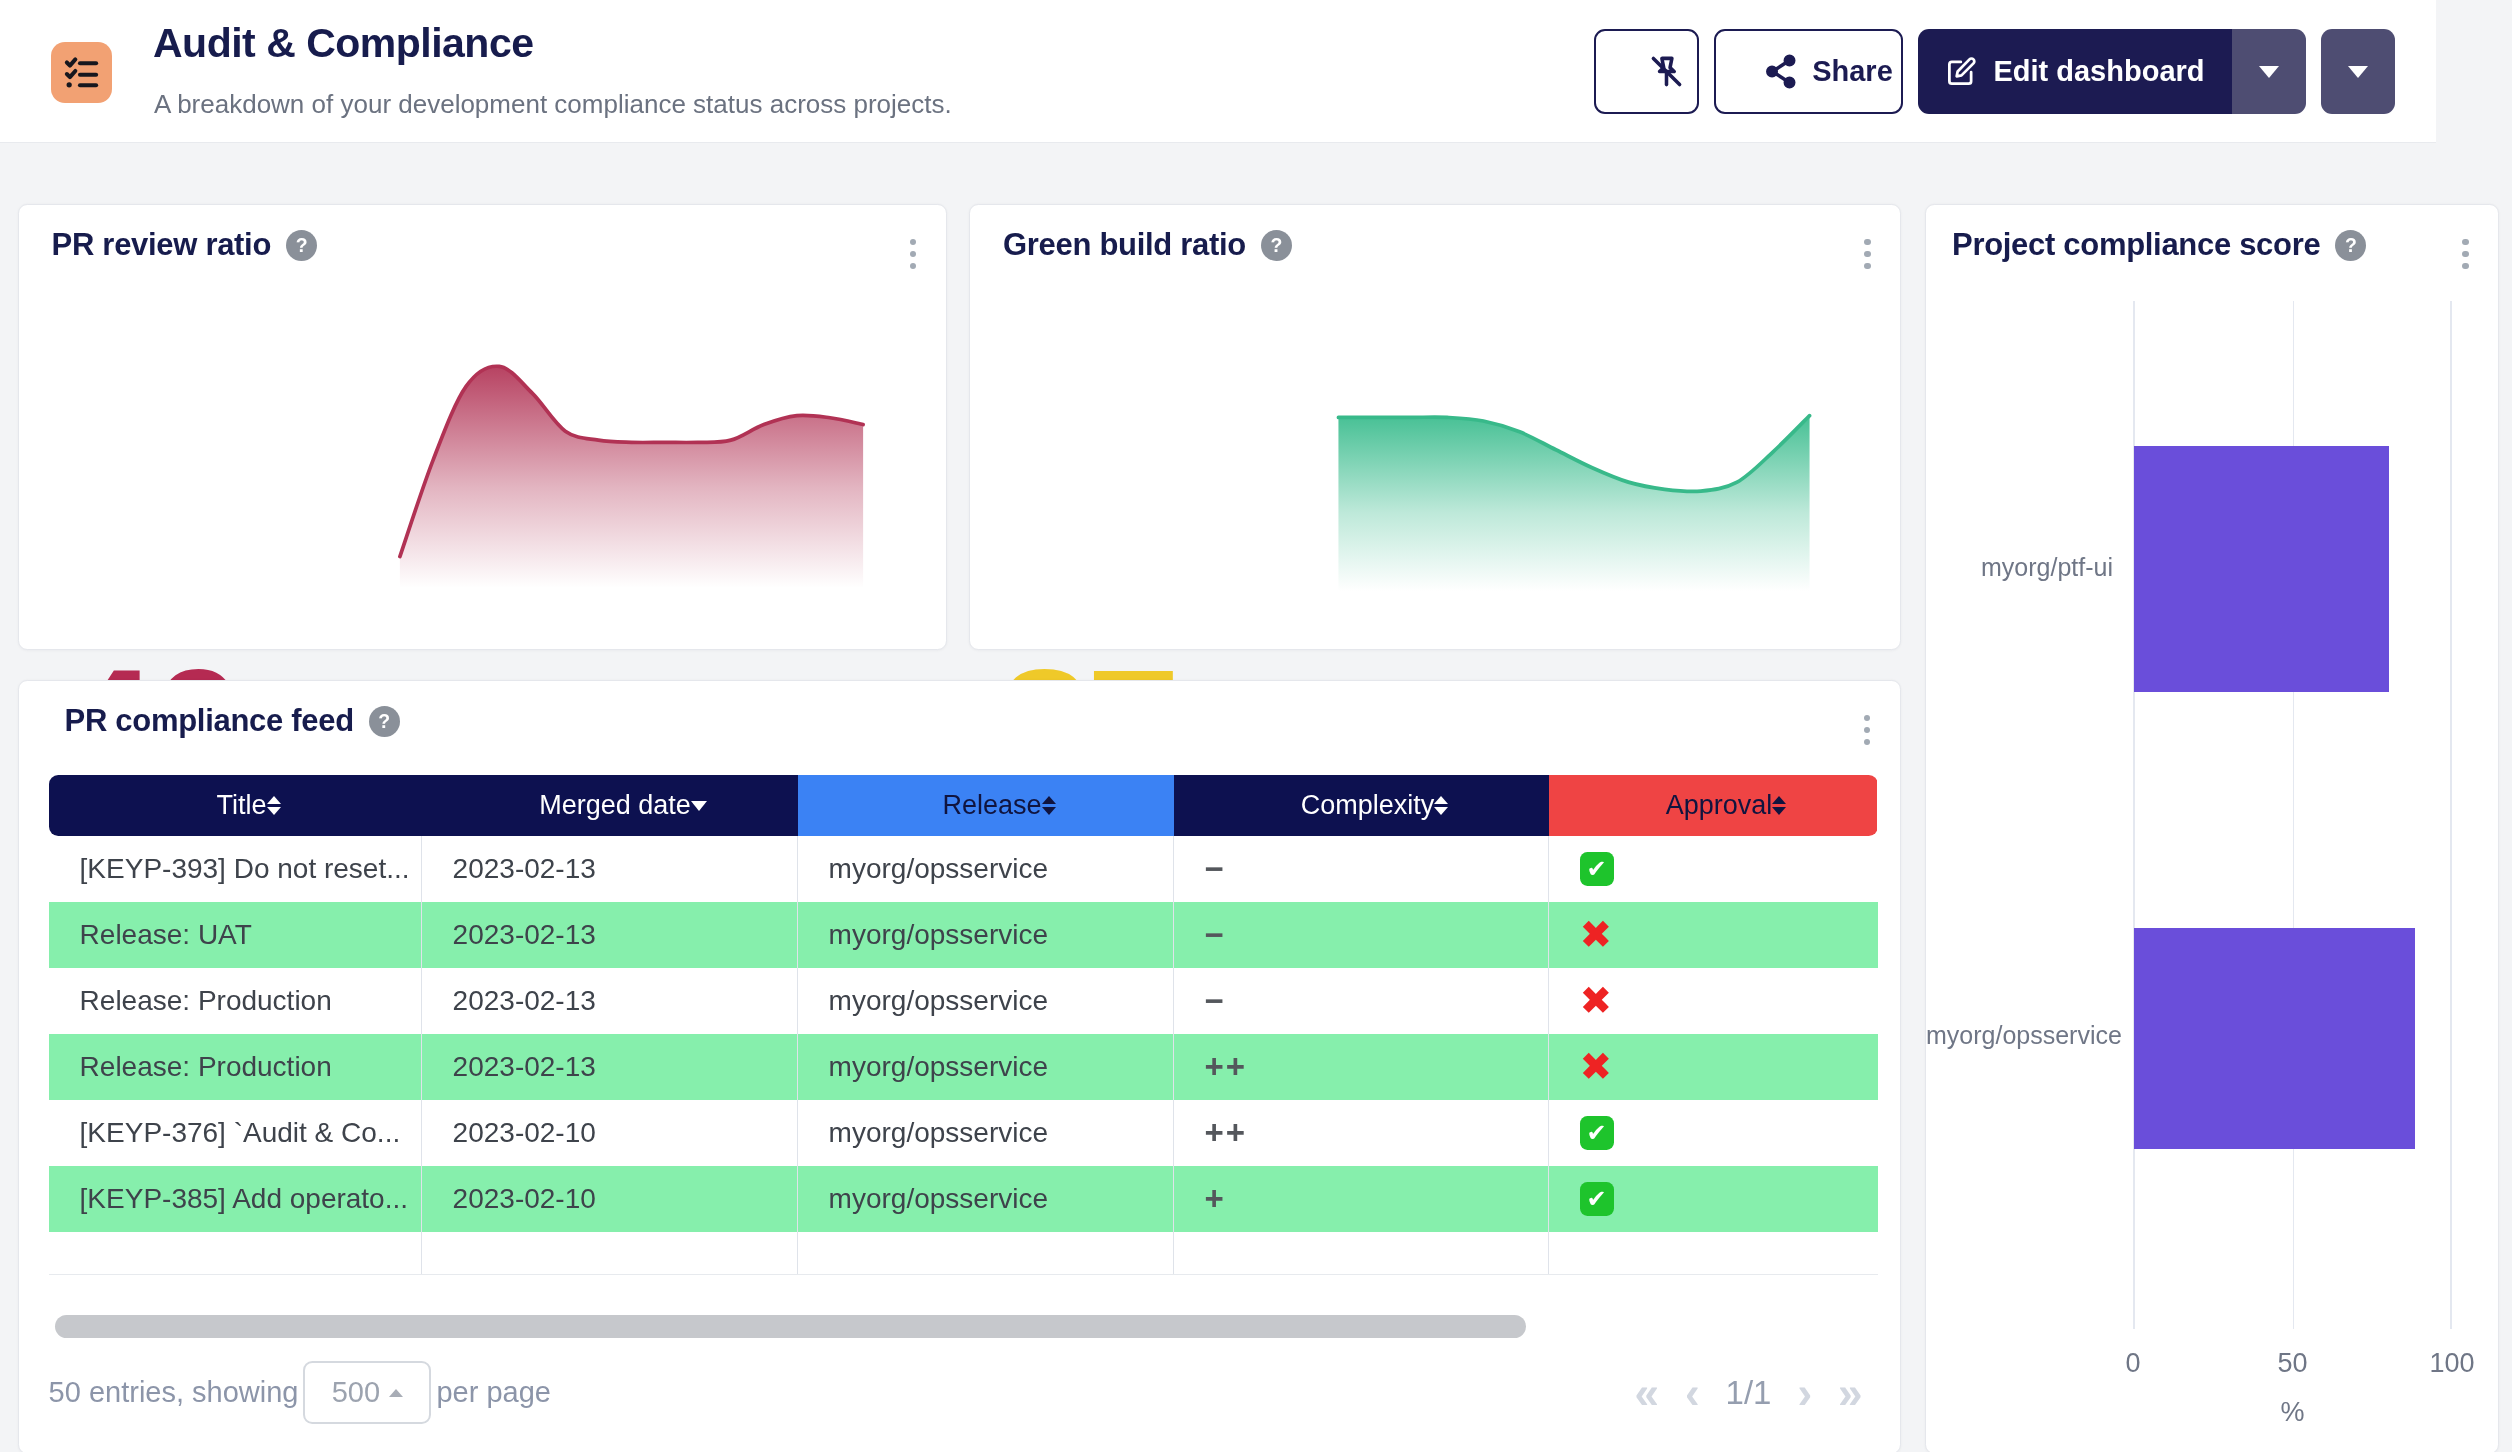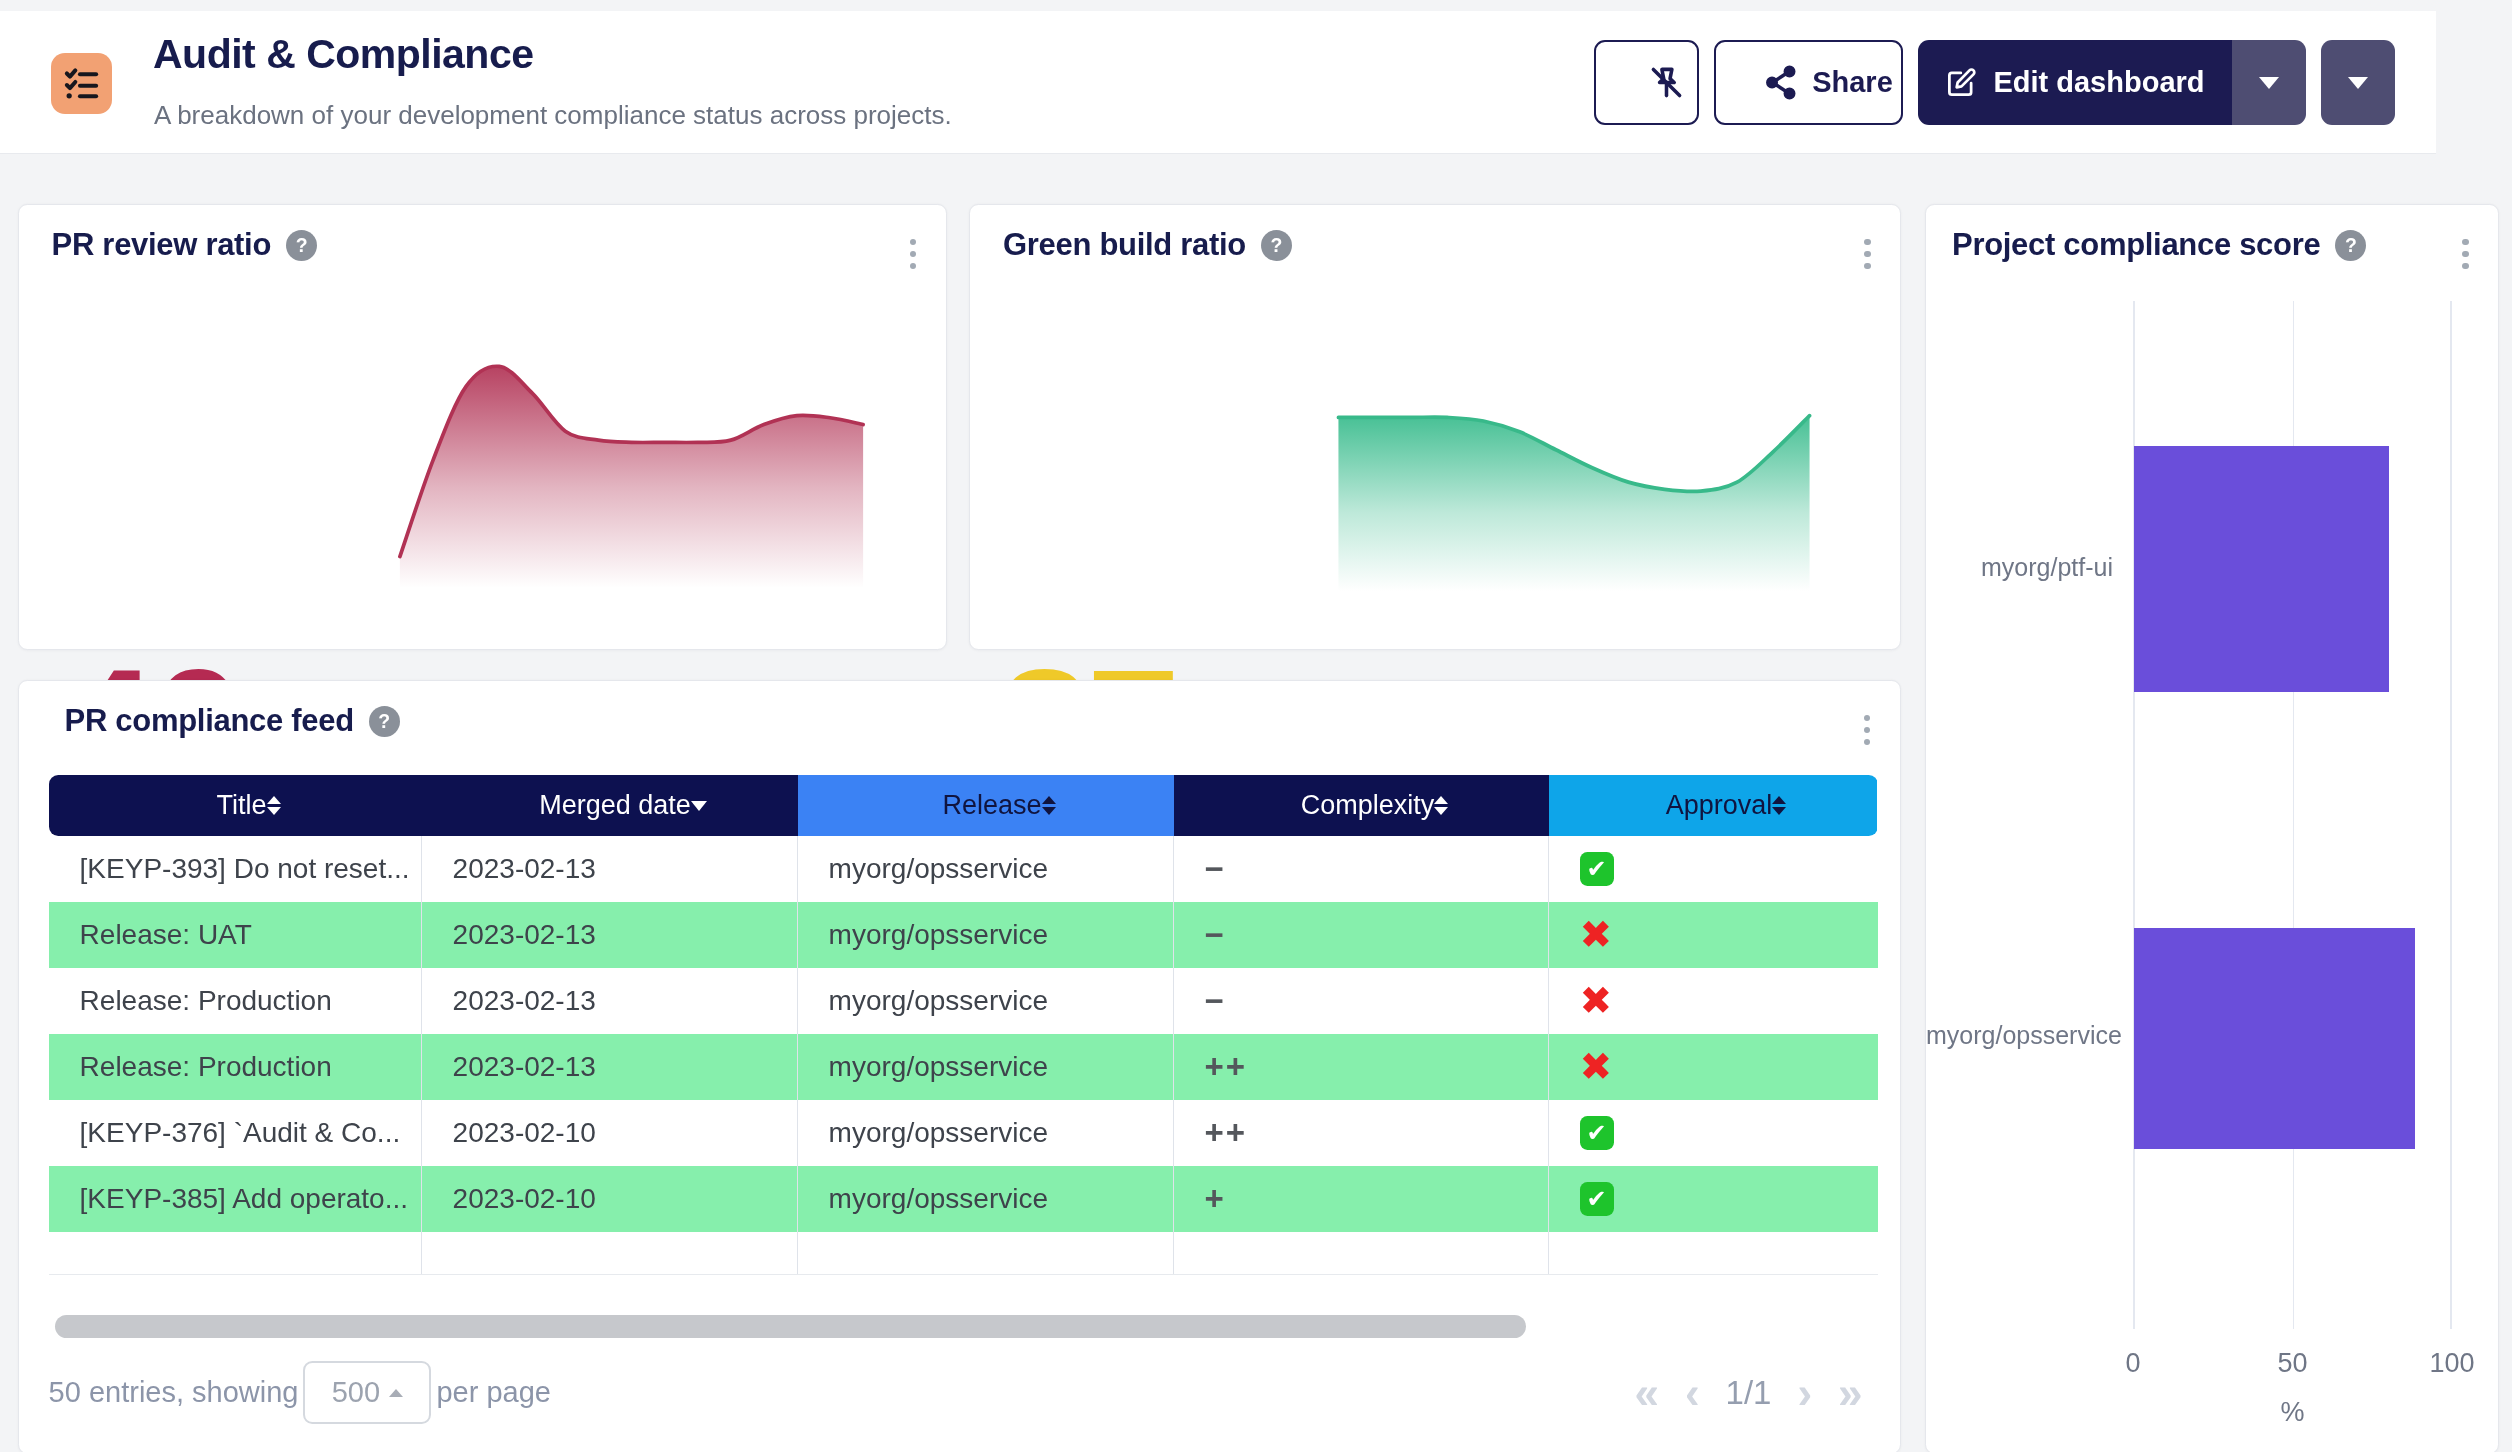--- a/index.html
+++ b/index.html
@@ -1,20 +1,20 @@
 <!DOCTYPE html>
 <html style="font-size:15px"><head>
 <meta charset="utf-8">
 <style>
   * { margin:0; padding:0; box-sizing:border-box; }
   html,body { width:2512px; height:1453px; }
   body { background:#F3F4F6; font-family:"Liberation Sans","DejaVu Sans",sans-serif; position:relative; overflow:hidden; }
 
   
-  .topbar { position:absolute; left:0; top:11px; width:2436px; height:143px; background:#fff; border-bottom:1.8px solid #E8EAEE;text-decoration:underline; }
+  .topbar { position:absolute; left:0; top:0; width:2436px; height:143px; background:#fff; border-bottom:1.8px solid #E8EAEE;text-decoration:underline; }
   .app-icon { position:absolute; left:51px; top:42px; width:61px; height:61px; border-radius:14px; background:#F2A173; display:flex; align-items:center; justify-content:center; }
   .page-title { position:absolute; left:153px; top:20.3px; font-size:41px; font-weight:700; color:#171C4D; letter-spacing:-0.5px; }
   .page-subtitle { position:absolute; left:154px; top:89px; font-size:26px; color:#6B7280; }
   .actions { position:absolute; right:41px; top:29px; height:85px; display:flex; gap:15px; align-items:stretch; }
   .btn-outline { background:#fff; border:2.3px solid #1C1B52; border-radius:11px; color:#1C1B52; display:flex; align-items:center; justify-content:center; gap:13px; font-size:29px; font-weight:600; cursor:pointer;padding-left:40px; }
   .btn-pin { width:105px; }
   .btn-share { width:189px; }
   .btn-group { display:flex; border-radius:11px; overflow:hidden; cursor:pointer; }
   .btn-solid { background:#1C1B52; color:#fff; display:flex; align-items:center; justify-content:center; gap:15px; font-size:29px; font-weight:600; }
   .btn-solid.edit { width:314px; }
@@ -42,21 +42,21 @@
   .bar-label { position:absolute; left:0; width:187px; text-align:right; font-size:25px; color:#6F7686; }
   .tick { position:absolute; top:calc(100% + 18.5px); transform:translateX(-50%); font-size:27px; color:#6F7686; }
   .axis-unit { position:absolute; top:calc(100% + 68px); left:50%; transform:translateX(-50%); font-size:27px; color:#6F7686; }
 
   
   .tbl { position:absolute; left:30px; top:94px; width:1829px; }
   .thead { display:flex; height:61px; border-radius:9.2px; overflow:hidden; }
   .th { display:flex; align-items:center; justify-content:center; font-size:27px; font-weight:500; cursor:pointer;padding-left:27px; }
   .th.navy { background:#0D1150; color:#fff; }
   .th.blue { background:#3B82F4; color:#10143F; }
-  .th.lblue { background:#0ea5e9; color:#10143F; }
+  .th.lblue { background:#ef4444; color:#10143F; }
   .w0{width:373px}.w1{width:376px}.w2{width:376px}.w3{width:375px}.w4{width:328px}
   .sort-both { display:inline-flex; flex-direction:column; gap:3.7px; }
   .tri { width:0; height:0; border-left:7.4px solid transparent; border-right:7.4px solid transparent; }
   .tri.up { border-bottom:8.3px solid currentColor; }
   .tri.down { border-top:8.3px solid currentColor; }
   .tri.lone { border-left:8.3px solid transparent; border-right:8.3px solid transparent; border-top:10.2px solid currentColor; }
   .tr { display:flex; height:66px; align-items:center;text-align:center; }
   .tr.alt { background:#86efac; }
   .td { height:100%; display:flex; align-items:center; padding-left:31px; font-size:28px; color:#3E434B; border-right:1.8px solid #DFE3EA; overflow:hidden; white-space:nowrap; }
   .td:last-child { border-right:none; }

